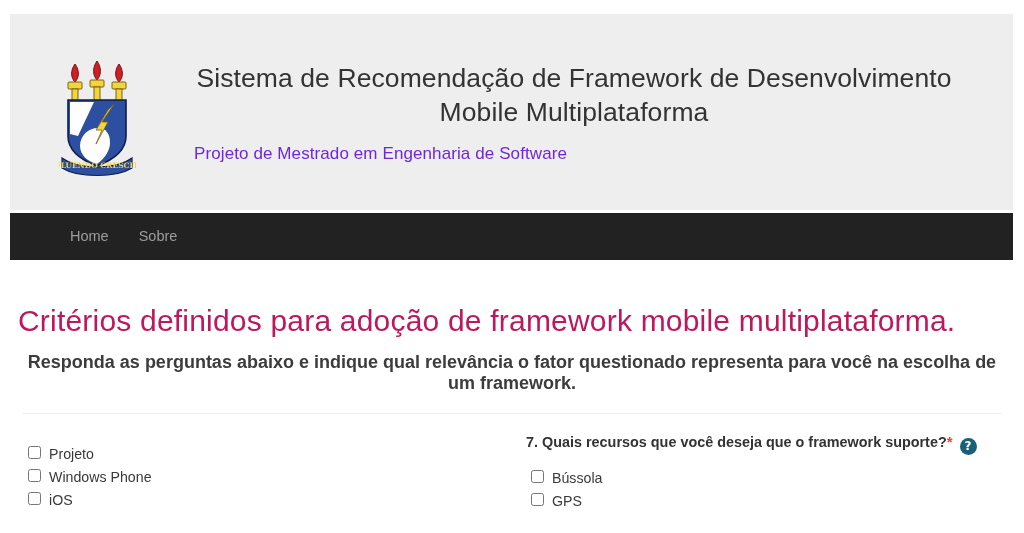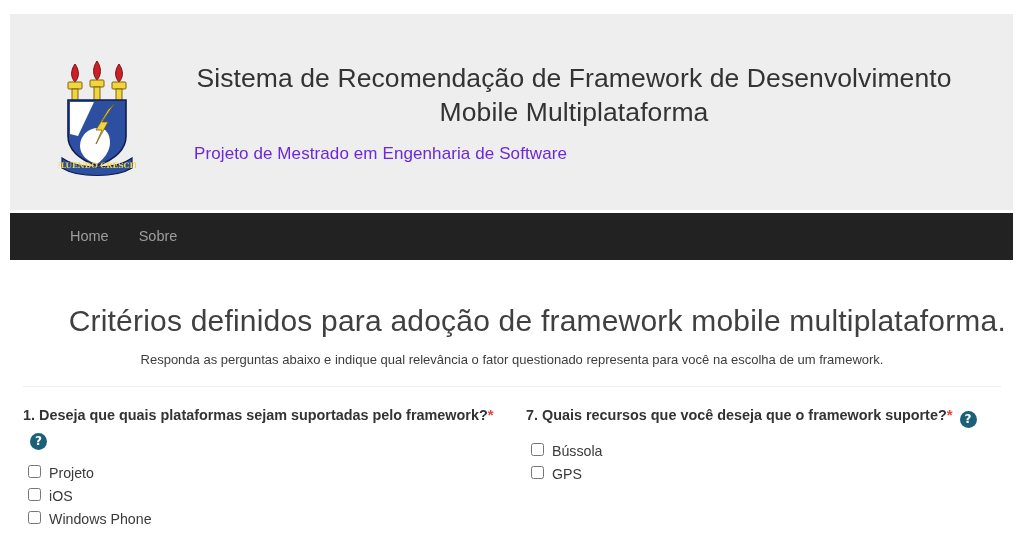--- a/index.html
+++ b/index.html
@@ -88,32 +88,32 @@
   
   .container {
     position: absolute;
     left: 0;
     top: 260px;
     width: 1024px;
     padding: 0 18px;
   }
 
   .page-heading {
-    text-align: right;
+    text-align: left;
     font-size: 30px;
     font-weight: 400;
-    color: #404040;
+    color: #be185d;
     margin: 44px 0 0 0;
     letter-spacing: .2px;
   }
 
   .page-lead {
     text-align: center;
-    font-size: 13px;
-    font-weight: 400;
+    font-size: 18px;
+    font-weight: 700;
     color: #3c3c3c;
     margin: 14px 0 0 0;
   }
 
   .divider {
     border: 0;
     border-top: 1px solid #eeeeee;
     margin: 19px 5px 0 5px;
   }
 
@@ -232,36 +232,32 @@
   <div class="container">
 
     <h2 class="page-heading">Critérios definidos para adoção de framework mobile multiplataforma.</h2>
     <p class="page-lead">Responda as perguntas abaixo e indique qual relevância o fator questionado representa para você na escolha de um framework.</p>
 
     <hr class="divider">
 
     <div class="question-row">
 
       <div class="question-col left">
-        <p class="question-label">
-          <span>1.</span>
-          <span>Deseja que quais plataformas sejam suportadas pelo framework?</span><span class="req-star">*</span><span class="help-icon">?</span>
-        </p>
         <div class="options">
           <div class="option">
             <input type="checkbox" id="q1o0" style="">
             <label for="q1o0">Projeto</label>
           </div>
           <div class="option">
+            <input type="checkbox" id="q1o2" style="">
+            <label for="q1o2">Windows Phone</label>
+          </div>
+          <div class="option">
             <input type="checkbox" id="q1o1" style="">
             <label for="q1o1">iOS</label>
-          </div>
-          <div class="option">
-            <input type="checkbox" id="q1o2" style="">
-            <label for="q1o2">Windows Phone</label>
           </div>
         </div>
       </div>
 
       <div class="question-col right">
         <p class="question-label">
           <span>7.</span>
           <span>Quais recursos que você deseja que o framework suporte?</span><span class="req-star">*</span><span class="help-icon">?</span>
         </p>
         <div class="options">

